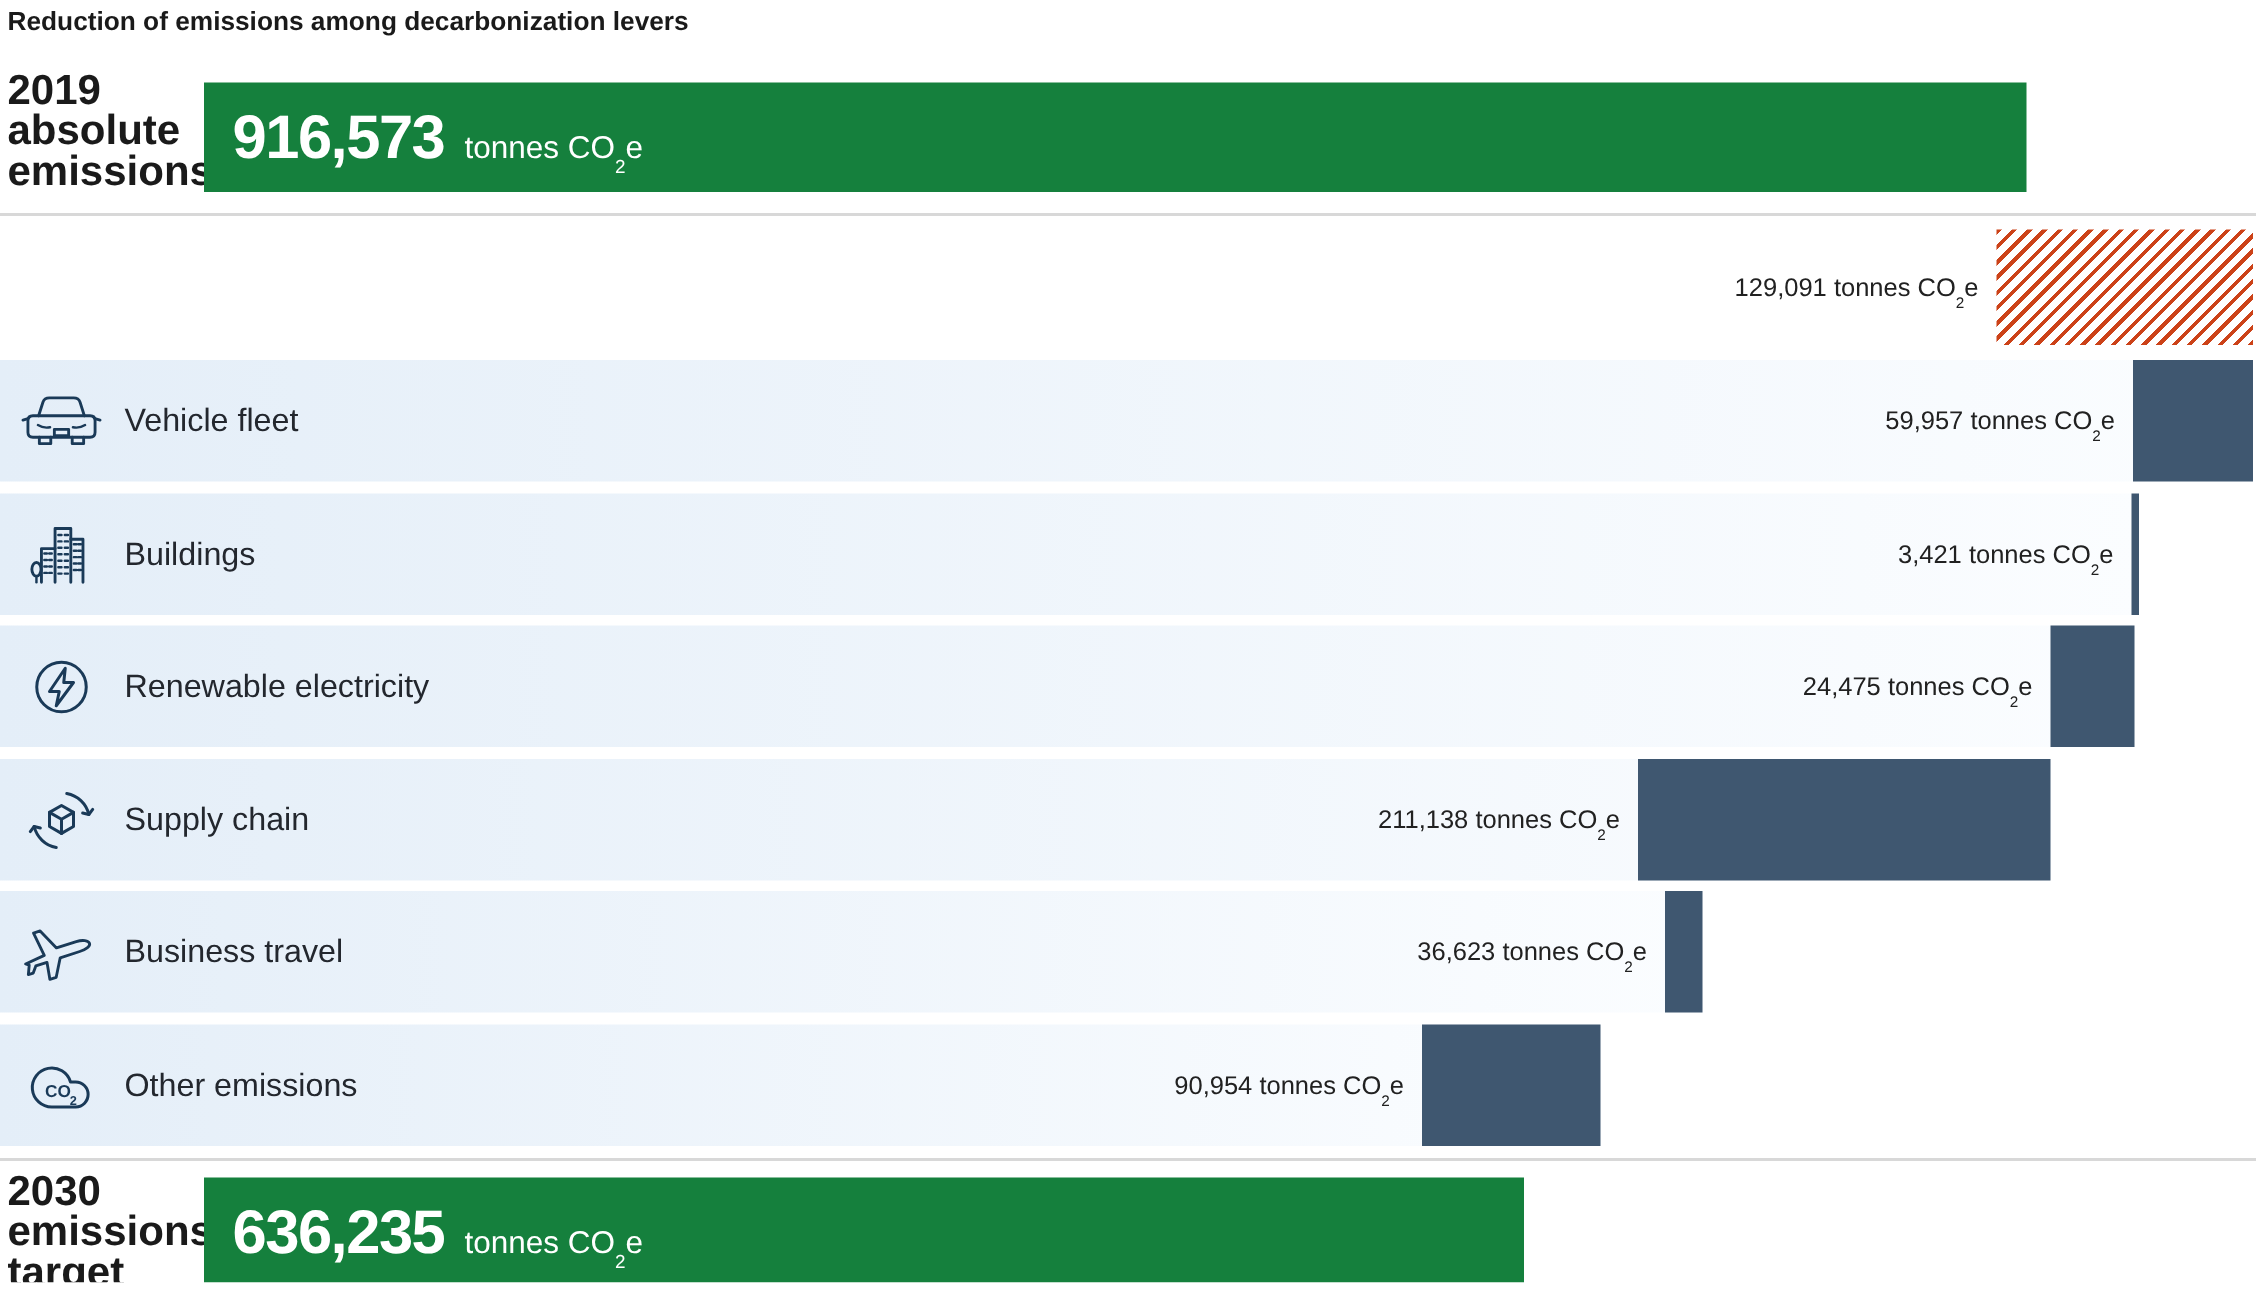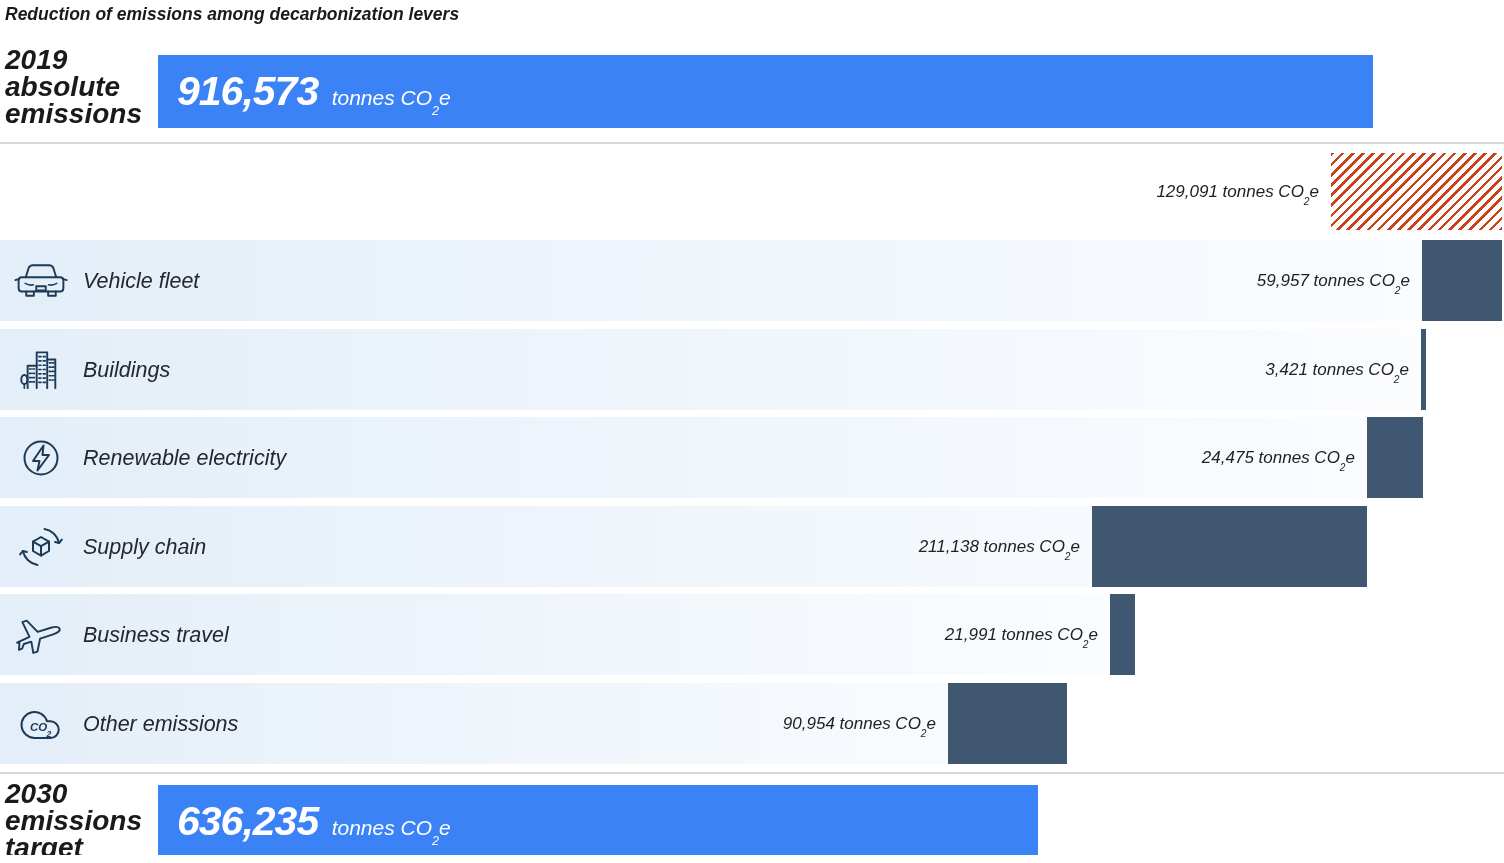--- a/index.html
+++ b/index.html
@@ -1,23 +1,23 @@
 <!DOCTYPE html>
 <html><head>
 <meta charset="utf-8">
 <style>
   html,body{margin:0;padding:0;background:#fff;}
   .stage{
     position:relative;width:1504px;height:855px;background:#fff;overflow:hidden;
-    font-family:"Liberation Sans",sans-serif;color:#1a1a1a;font-style:italic;
+    font-family:"Liberation Sans",sans-serif;color:#1a1a1a;
   }
   .title{position:absolute;left:5px;top:4px;font-size:17.5px;font-weight:700;color:#1a1a1a;}
   .side-label{position:absolute;left:5px;width:190px;font-size:28px;font-weight:700;line-height:27px;color:#1a1a1a;}
   .sep{position:absolute;left:0;width:1504px;height:2px;background:#d8d8d8;}
-  .bar-orange{position:absolute;background:#3b82f6;white-space:nowrap;padding-left:19px;margin-left:22px;}
+  .bar-orange{position:absolute;background:#15803d;white-space:nowrap;padding-left:19px;}
   .big-value{font-size:41px;font-weight:700;color:#fff;line-height:73px;letter-spacing:-1px;}
   .bar-unit{font-size:21px;color:#fff;margin-left:9px;}
   .hatch-bar{position:absolute;background:repeating-linear-gradient(135deg,#cc4218 0 2.6px,#ffffff 2.6px 7.2px);}
   .value-text{font-size:17px;color:#212121;white-space:nowrap;}
   .growth-value{position:absolute;top:153px;height:77px;line-height:77px;right:185px;}
   .lever-row{position:absolute;left:0;height:81px;background:linear-gradient(90deg,#e4eef8 0%,#fbfdff 100%);}
   .lever-bar{position:absolute;right:0;top:0;height:81px;background:#3f5770;}
   .lever-icon{position:absolute;left:12px;top:50%;transform:translateY(-50%);width:58px;display:flex;align-items:center;justify-content:center;}
   .lever-label{position:absolute;left:83px;top:50%;transform:translateY(-50%);font-size:21.5px;color:#23272e;white-space:nowrap;}
   .lever-value{position:absolute;top:0;height:100%;line-height:81px;}
@@ -121,21 +121,21 @@
   </div>
 
   <div class="lever-row" style="top:594px;width:1091px;padding-left:44px;">
     <span class="lever-icon">
       <svg class="ic" width="56" height="44" viewBox="0 0 58 46">
         <path d="M4 31 L17 25 L9.5 9.5 l4.6 -1.5 L25.5 19.8 l13.8 -4.4 c4.6 -1.4 8.4 -0.8 9.2 1.2 c0.8 2 -2.2 4.2 -6.8 5.7 l-13.6 4.4 -2.8 13.6 -4.4 1.4 -2 -11.8 -7.8 2.5 -1.8 4.9 -3.4 1.1 0.6 -6.6 z"></path>
       </svg>
     </span>
     <span class="lever-label">Business travel</span>
     <span class="lever-value value-text" style="right:37px;">
-      <span>21,991</span> <span>tonnes CO</span><sub class="u-sub">2</sub><span>e</span>
+      <span>36,623</span> <span>tonnes CO</span><sub class="u-sub">2</sub><span>e</span>
     </span>
     <div class="lever-bar" style="width:25px;"></div>
   </div>
 
   <div class="lever-row" style="top:683px;width:1067px;">
     <span class="lever-icon">
       <svg class="ic" width="50" height="44" viewBox="0 0 46 44">
         <path d="M32.5 36 H16.5 a13 13 0 1 1 12.5 -16.7 h3.3 a8.35 8.35 0 1 1 0.2 16.7 z"></path>
         <text x="12" y="29" font-size="11.5">CO</text>
         <text x="28.5" y="34.5" font-size="8.5">2</text>

